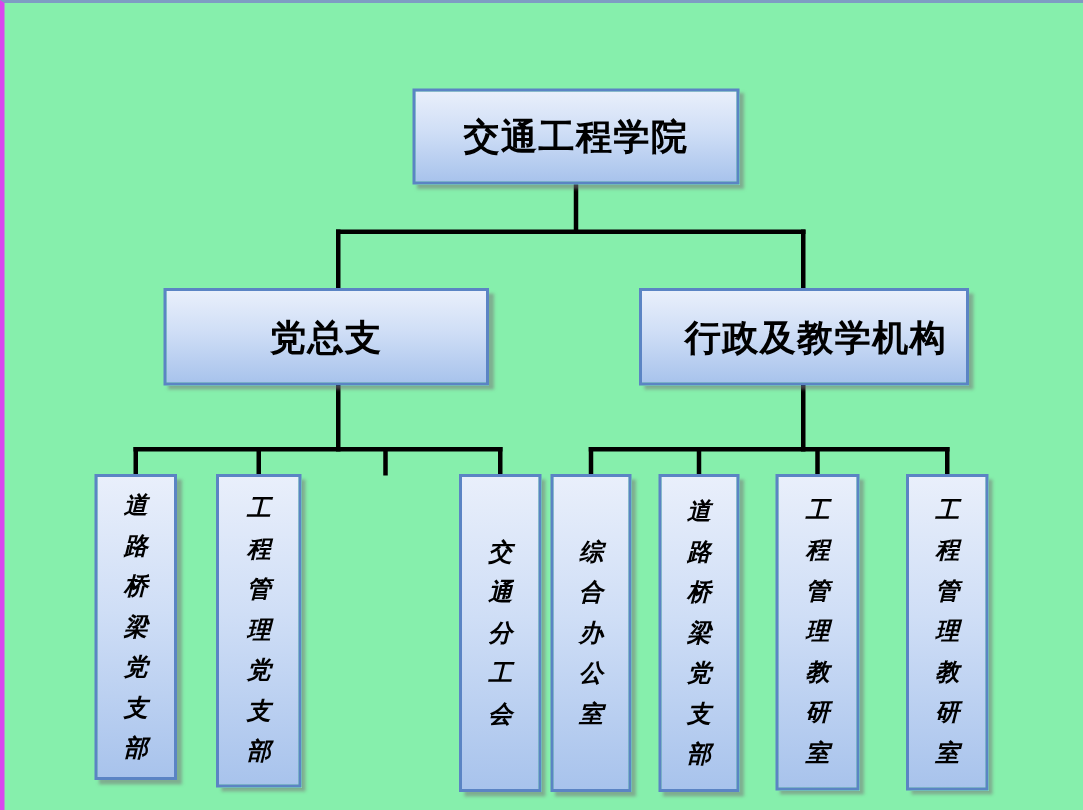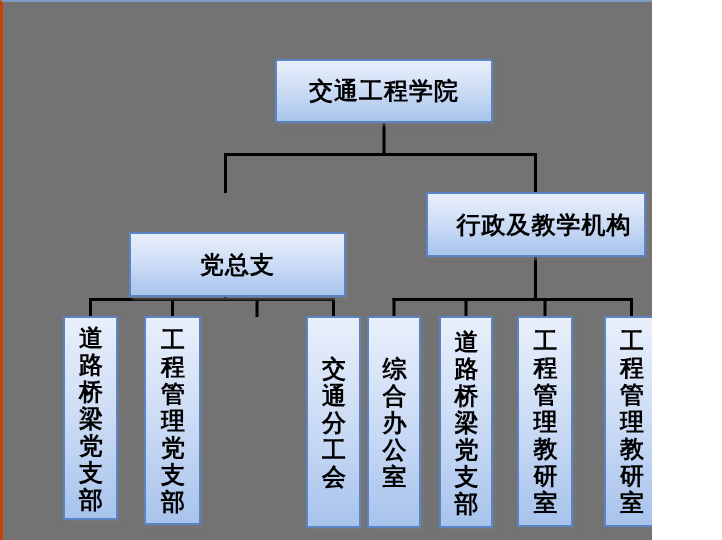--- a/index.html
+++ b/index.html
@@ -3,25 +3,25 @@
 <meta charset="utf-8">
 <style>
   html, body {
     margin: 0;
     padding: 0;
     background: #ffffff;
     font-family: "Liberation Sans", "DejaVu Sans", sans-serif;
   }
   .frame {
     position: relative;
-    width: 652px;
+    width: 722px;
     height: 540px;
-    background: #737373;
+    background: #86efac;
     border-top: 2px solid #7e9cc3;
-    border-left: 3px solid #c2410c;
+    border-left: 3px solid #d946ef;
     box-sizing: border-box;
     overflow: hidden;
   }
   .connectors {
     position: absolute;
     left: 0;
     top: 0;
     width: 722px;
     height: 540px;
     pointer-events: none;
@@ -38,28 +38,29 @@
     color: #000000;
     font-weight: 700;
   }
   .hlabel {
     font-size: 24px;
     letter-spacing: 1px;
     white-space: nowrap;
   }
   .vlabel {
     width: 1.05em;
-    font-size: 24px;
+    font-size: 16px;
     line-height: 27px;
     word-break: break-all;
-    text-align: right;
+    text-align: center;
+    font-style: italic;
   }
   
   .n-root { left: 272px; top: 57px;  width: 218px; height: 64px; }
-  .n-b0   { left: 126px; top: 190px; width: 217px; height: 65px; margin-top: 40px; }
+  .n-b0   { left: 106px; top: 190px; width: 217px; height: 65px; }
   .n-b1   { left: 423px; top: 190px; width: 220px; height: 65px; padding-left: 16px; }
   .n-l0   { left: 60px;  top: 314px; width: 55px;  height: 204px; }
   .n-l1   { left: 141px; top: 314px; width: 57px;  height: 209px; }
   .n-l2   { left: 225px; top: 314px; width: 58px;  height: 213px; }
   .n-l3   { left: 303px; top: 314px; width: 55px;  height: 212px; }
   .n-l4   { left: 364px; top: 314px; width: 54px;  height: 212px; }
   .n-l5   { left: 436px; top: 314px; width: 54px;  height: 212px; }
   .n-l6   { left: 514px; top: 314px; width: 56px;  height: 211px; }
   .n-l7   { left: 601px; top: 314px; width: 55px;  height: 211px; }
   .connectors line {

